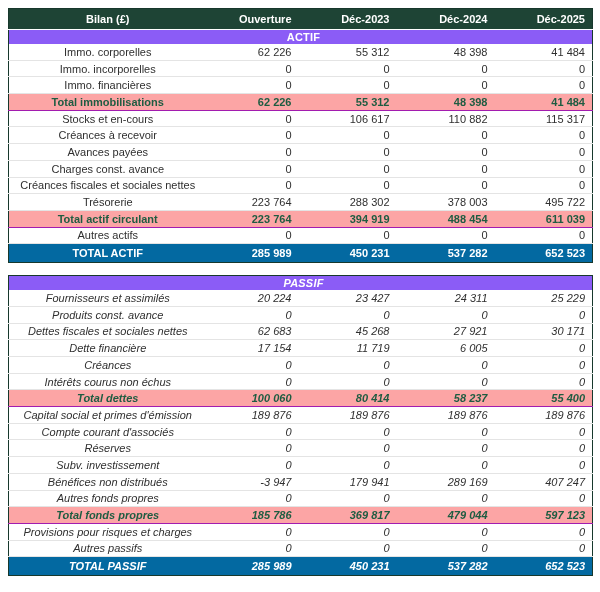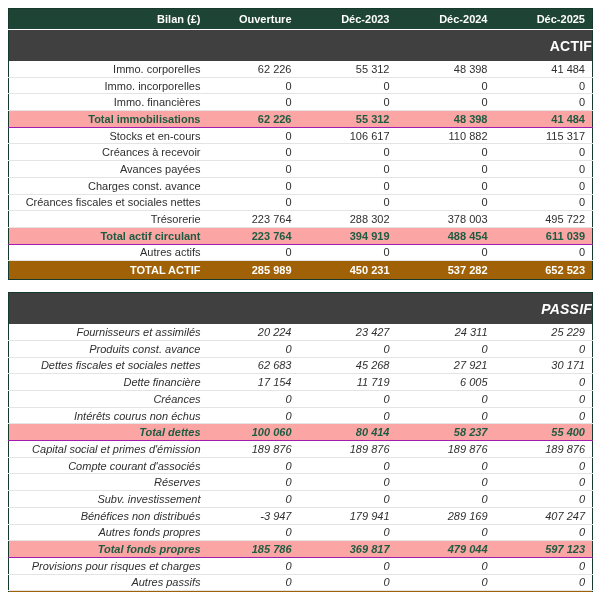--- a/index.html
+++ b/index.html
@@ -33,45 +33,45 @@
     padding: 0;
   }
   thead th {
     background: #1e4435;
     color: #ffffff;
     font-weight: bold;
     height: 20px;
     border-bottom: 1.5px solid #ffffff;
     font-size: 11px;
   }
-  th.label, td.label { text-align: right; padding-left: 6px; }
+  th.label, td.label { text-align: center; padding-left: 6px; }
   th.num, td.num { text-align: right; padding-right: 7px; }
   tr.band td {
-    background: #404040;
+    background: #8b5cf6;
     color: #ffffff;
     font-weight: bold;
-    height: 31px;
-    font-size: 14px;
+    height: 14px;
+    font-size: 11px;
     letter-spacing: 0.2px;
   }
   tr.data td {
     background: #ffffff;
     color: #2f2f2f;
     height: 15.7px;
     border-bottom: 1px solid #e4e4e4;
   }
   tr.subtotal td {
     background: #fca5a5;
     color: #1e5c41;
     font-weight: bold;
     height: 15.7px;
     border-bottom: 1px solid #a21caf;
   }
   tr.grand td {
-    background: #a16207;
+    background: #0369a1;
     color: #ffffff;
     font-weight: bold;
     height: 18px;
     border-top: 1.5px solid #ffffff;
   }
 </style>
 </head>
 <body>
 
 <div class="page">

